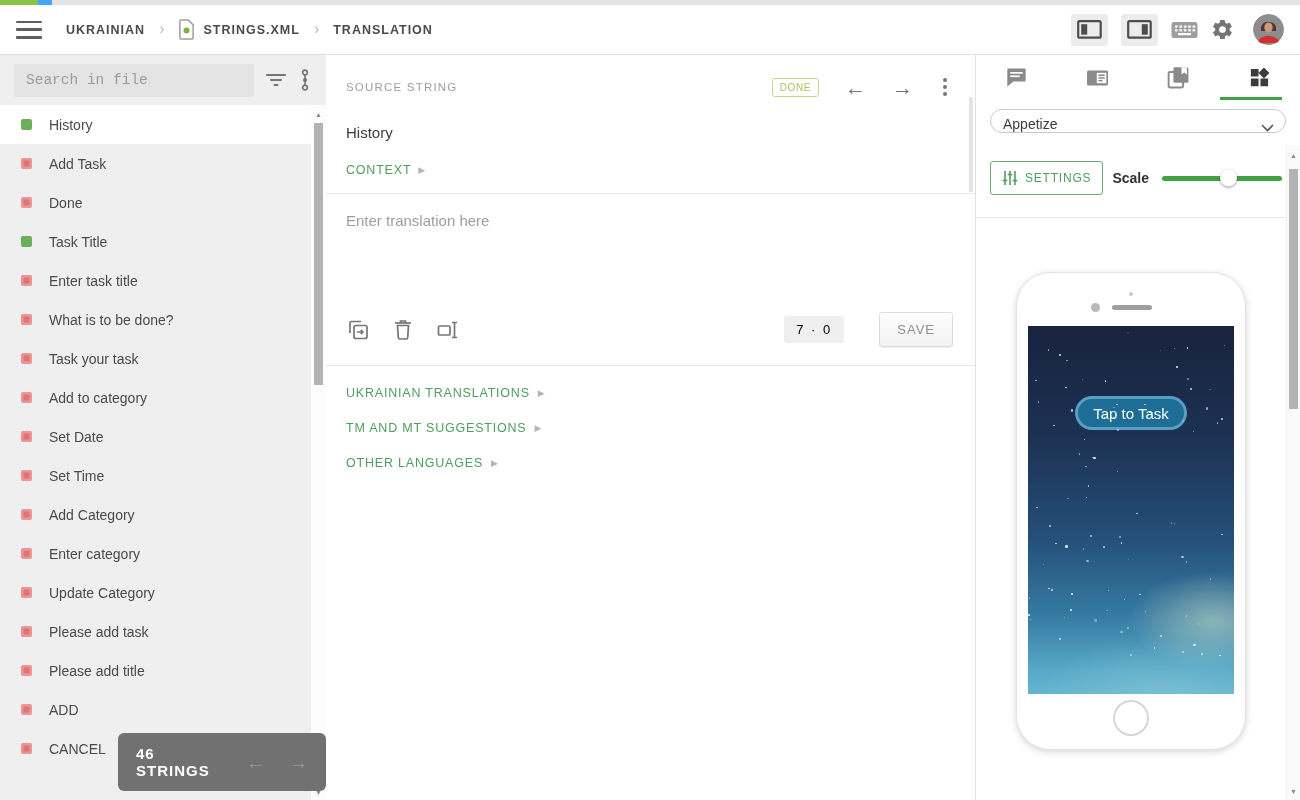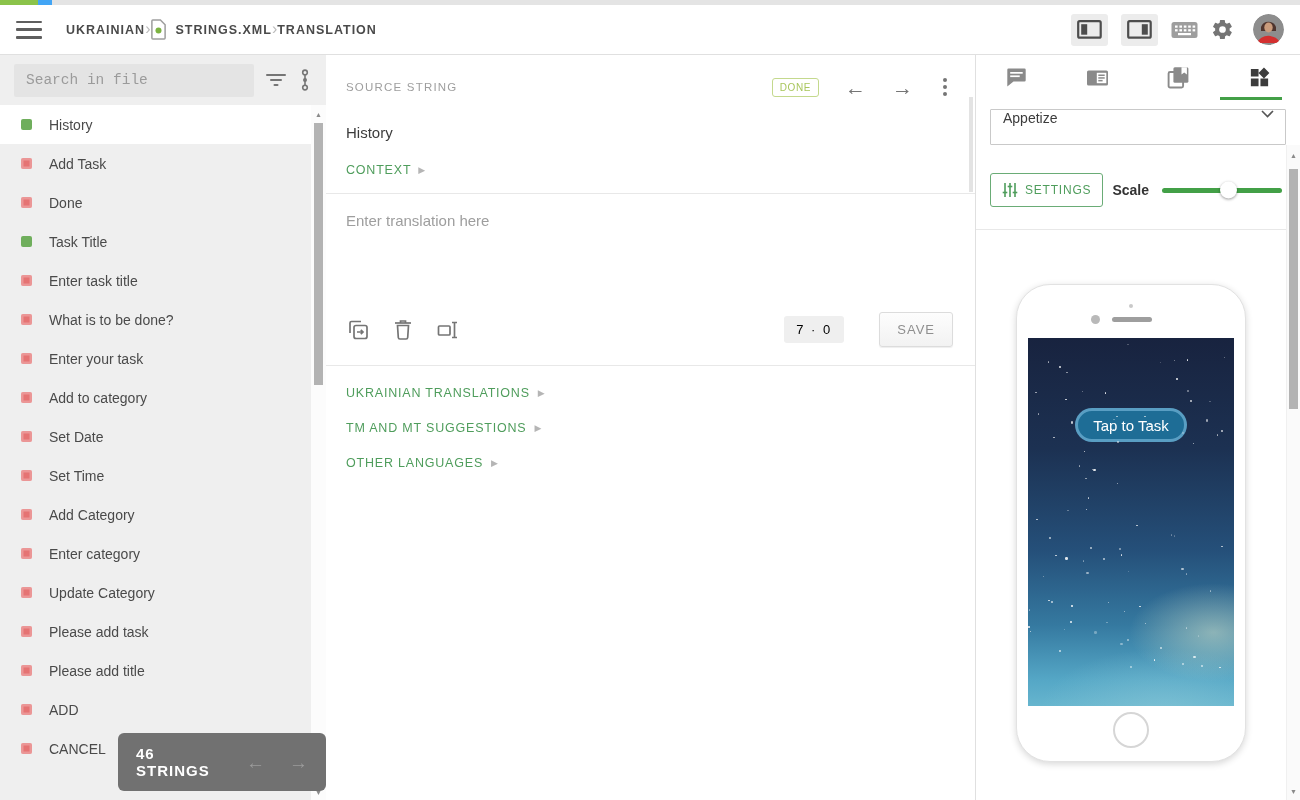--- a/index.html
+++ b/index.html
@@ -10,21 +10,21 @@
   .progress-strip { height:5px; background:#e4e4e4; display:flex; }
   .progress-strip .seg-green { background:#8bc34a; height:100%; }
   .progress-strip .seg-blue  { background:#42a5f5; height:100%; }
 
   
   .topbar { height:50px; background:#fff; border-bottom:1px solid #e0e0e0;
     display:flex; align-items:center; padding:0 16px; }
   .hamburger { width:26px; height:18px; display:flex; flex-direction:column;
     justify-content:space-between; cursor:pointer; margin-right:24px; }
   .hamburger span { height:2.6px; background:#5f5f5f; border-radius:1px; }
-  .breadcrumb { display:flex; align-items:center; }
+  .breadcrumb { display:flex; align-items:center; gap:14px; }
   .crumb { font-size:12.5px; font-weight:700; letter-spacing:1px; color:#4a4a4a; cursor:pointer; }
   .crumb.static { cursor:default; }
   .crumb-sep { color:#bdbdbd; font-size:16px; margin-top:-2px; }
   .crumb-file { display:flex; align-items:center; gap:8px; }
   .topbar-right { margin-left:auto; display:flex; align-items:center; gap:13px; }
   .panel-btn { width:37px; height:32px; background:#ececec; border-radius:3px;
     display:flex; align-items:center; justify-content:center; cursor:pointer; }
   .icon-btn { display:flex; align-items:center; justify-content:center; cursor:pointer; }
   .avatar { width:31px; height:31px; border-radius:50%; overflow:hidden; cursor:pointer; margin-left:6px; }
 
@@ -81,22 +81,22 @@
     box-shadow:0 1px 1px rgba(0,0,0,0.07); font-family:"Liberation Sans",sans-serif; }
   .sections { padding:20px 20px; }
   .section-row { display:flex; align-items:center; gap:8px; margin-bottom:21px; cursor:pointer; }
 
   
   .rightpanel { width:325px; border-left:1px solid #e0e0e0; background:#fff; position:relative; flex-shrink:0; }
   .tabs { height:45px; display:grid; grid-template-columns:repeat(4,1fr); position:relative; }
   .tab { display:flex; align-items:center; justify-content:center; cursor:pointer; }
   .tab-underline { position:absolute; bottom:0; left:244px; width:62px; height:3px; background:#43a047; }
   .select-row { padding:9px 14px 8px; }
-  .device-select { height:36px; border:1px solid #c9c9c9; border-radius:1px; display:flex;
-    align-items:flex-start; justify-content:space-between; padding:0 11px 0 12px; cursor:pointer; }
+  .device-select { height:24px; border:1px solid #c9c9c9; border-radius:12px; display:flex;
+    align-items:flex-end; justify-content:space-between; padding:0 11px 0 12px; cursor:pointer; }
   .device-select .val { font-size:14px; color:#3c3c3c; }
   .settings-row { display:flex; align-items:center; padding:20px 14px 22px; gap:9px; }
   .settings-btn { display:flex; align-items:center; gap:7px; border:1px solid #6aac76; border-radius:3px;
     background:#fff; padding:8px 11px; cursor:pointer; font-family:"Liberation Sans",sans-serif; }
   .settings-btn .lbl { font-size:12px; letter-spacing:0.8px; color:#4f9d5c; }
   .scale-lbl { font-size:14px; font-weight:700; color:#333; }
   .slider { position:relative; width:120px; height:5px; background:#43a047; border-radius:3px; margin-left:4px; }
   .slider .thumb { position:absolute; top:50%; transform:translateY(-50%); width:17px; height:17px;
     background:#fff; border-radius:50%; box-shadow:0 1px 3px rgba(0,0,0,0.4); cursor:pointer; }
   .rp-div { height:1px; background:#e8e8e8; margin:0 0; }
@@ -243,21 +243,21 @@
         <div class="string-row">
           <span class="status-square untranslated"></span>
           <span class="string-label">Enter task title</span>
         </div>
         <div class="string-row">
           <span class="status-square untranslated"></span>
           <span class="string-label">What is to be done?</span>
         </div>
         <div class="string-row">
           <span class="status-square untranslated"></span>
-          <span class="string-label">Enter your task</span>
+          <span class="string-label">Task your task</span>
         </div>
         <div class="string-row">
           <span class="status-square untranslated"></span>
           <span class="string-label">Add to category</span>
         </div>
         <div class="string-row">
           <span class="status-square untranslated"></span>
           <span class="string-label">Set Date</span>
         </div>
         <div class="string-row">

